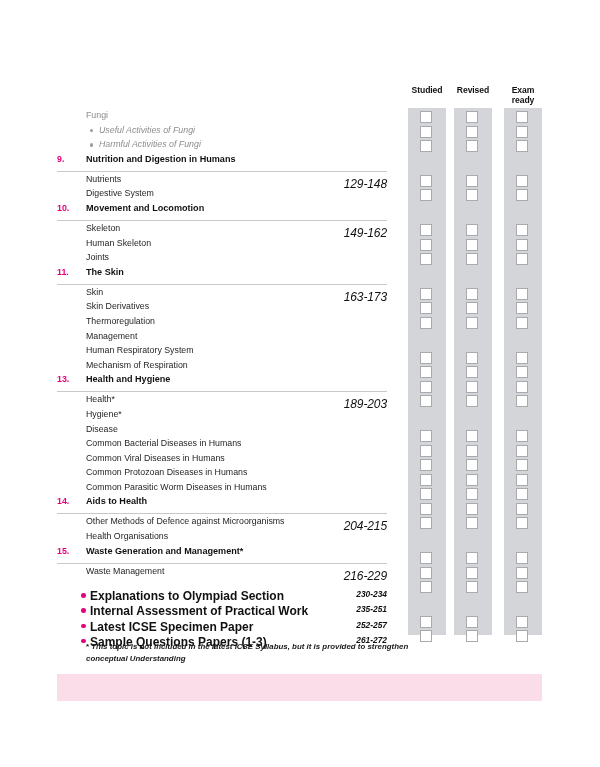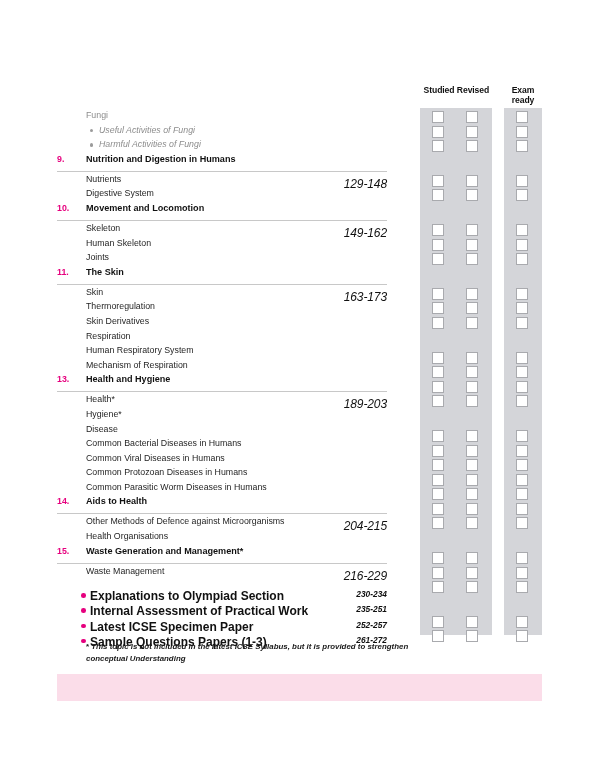--- a/index.html
+++ b/index.html
@@ -23,21 +23,21 @@
     top: 88px;
     width: 140px;
     height: 550px;
   }
   .check-col {
     position: absolute;
     top: 0;
     width: 38px;
     height: 100%;
   }
-  .check-col.c0 { left: 16px; }
+  .check-col.c0 { left: 4px; }
   .check-col.c1 { left: 50px; }
   .check-col.c2 { left: 100px; }
 
   .col-head {
     position: absolute;
     top: -2px;
     left: -6px;
     width: 50px;
     text-align: center;
     font-size: 8.6px;
@@ -339,27 +339,27 @@
       </div>
       <div class="row chapter">
         <span class="num">11.</span>
         <span class="title">The Skin</span>
         <span class="pages">163-173</span>
       </div>
       <div class="row sub">
         <span class="title">Skin</span>
       </div>
       <div class="row sub">
+        <span class="title">Skin Derivatives</span>
+      </div>
+      <div class="row sub">
         <span class="title">Thermoregulation</span>
       </div>
       <div class="row sub">
-        <span class="title">Skin Derivatives</span>
-      </div>
-      <div class="row sub">
-        <span class="title">Respiration</span>
+        <span class="title">Management</span>
       </div>
       <div class="row sub">
         <span class="title">Human Respiratory System</span>
       </div>
       <div class="row sub">
         <span class="title">Mechanism of Respiration</span>
       </div>
       <div class="row chapter">
         <span class="num">13.</span>
         <span class="title">Health and Hygiene</span>

